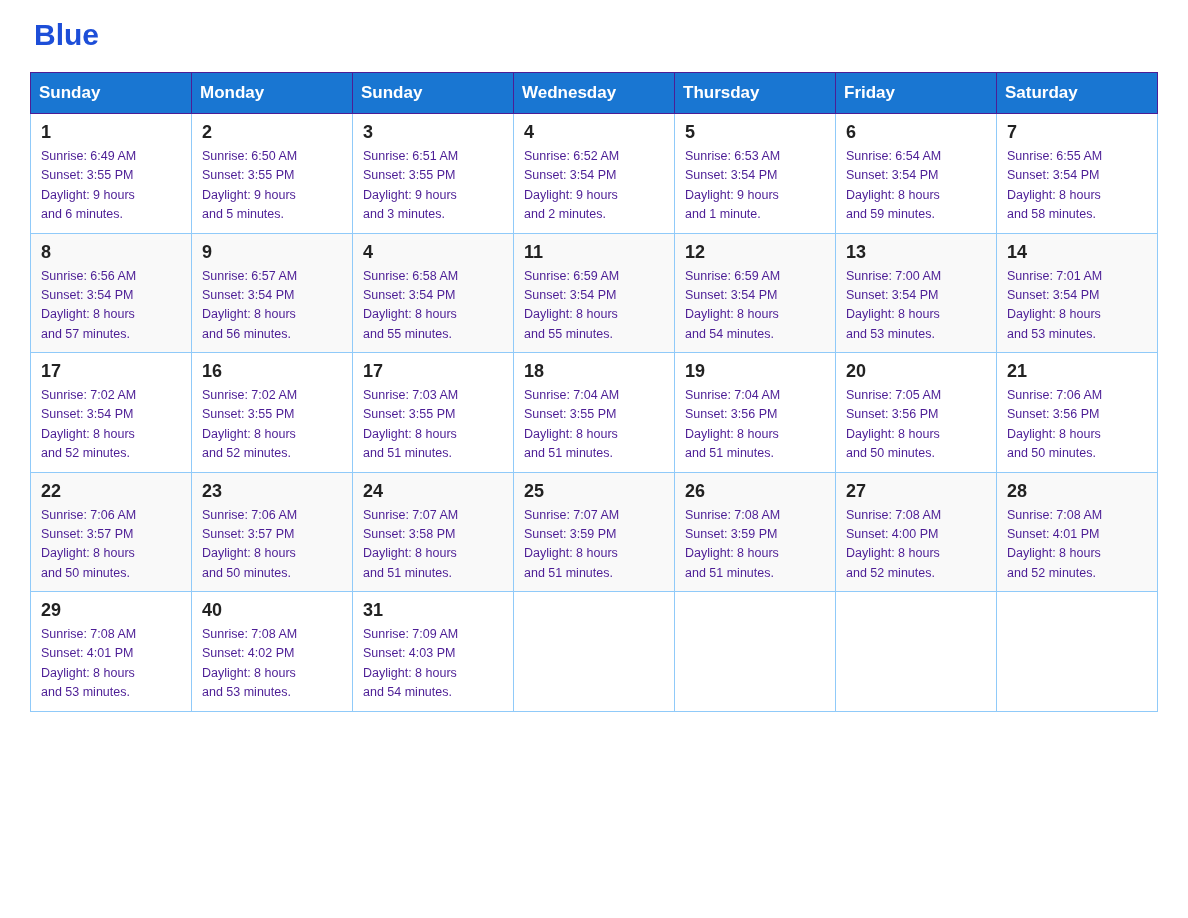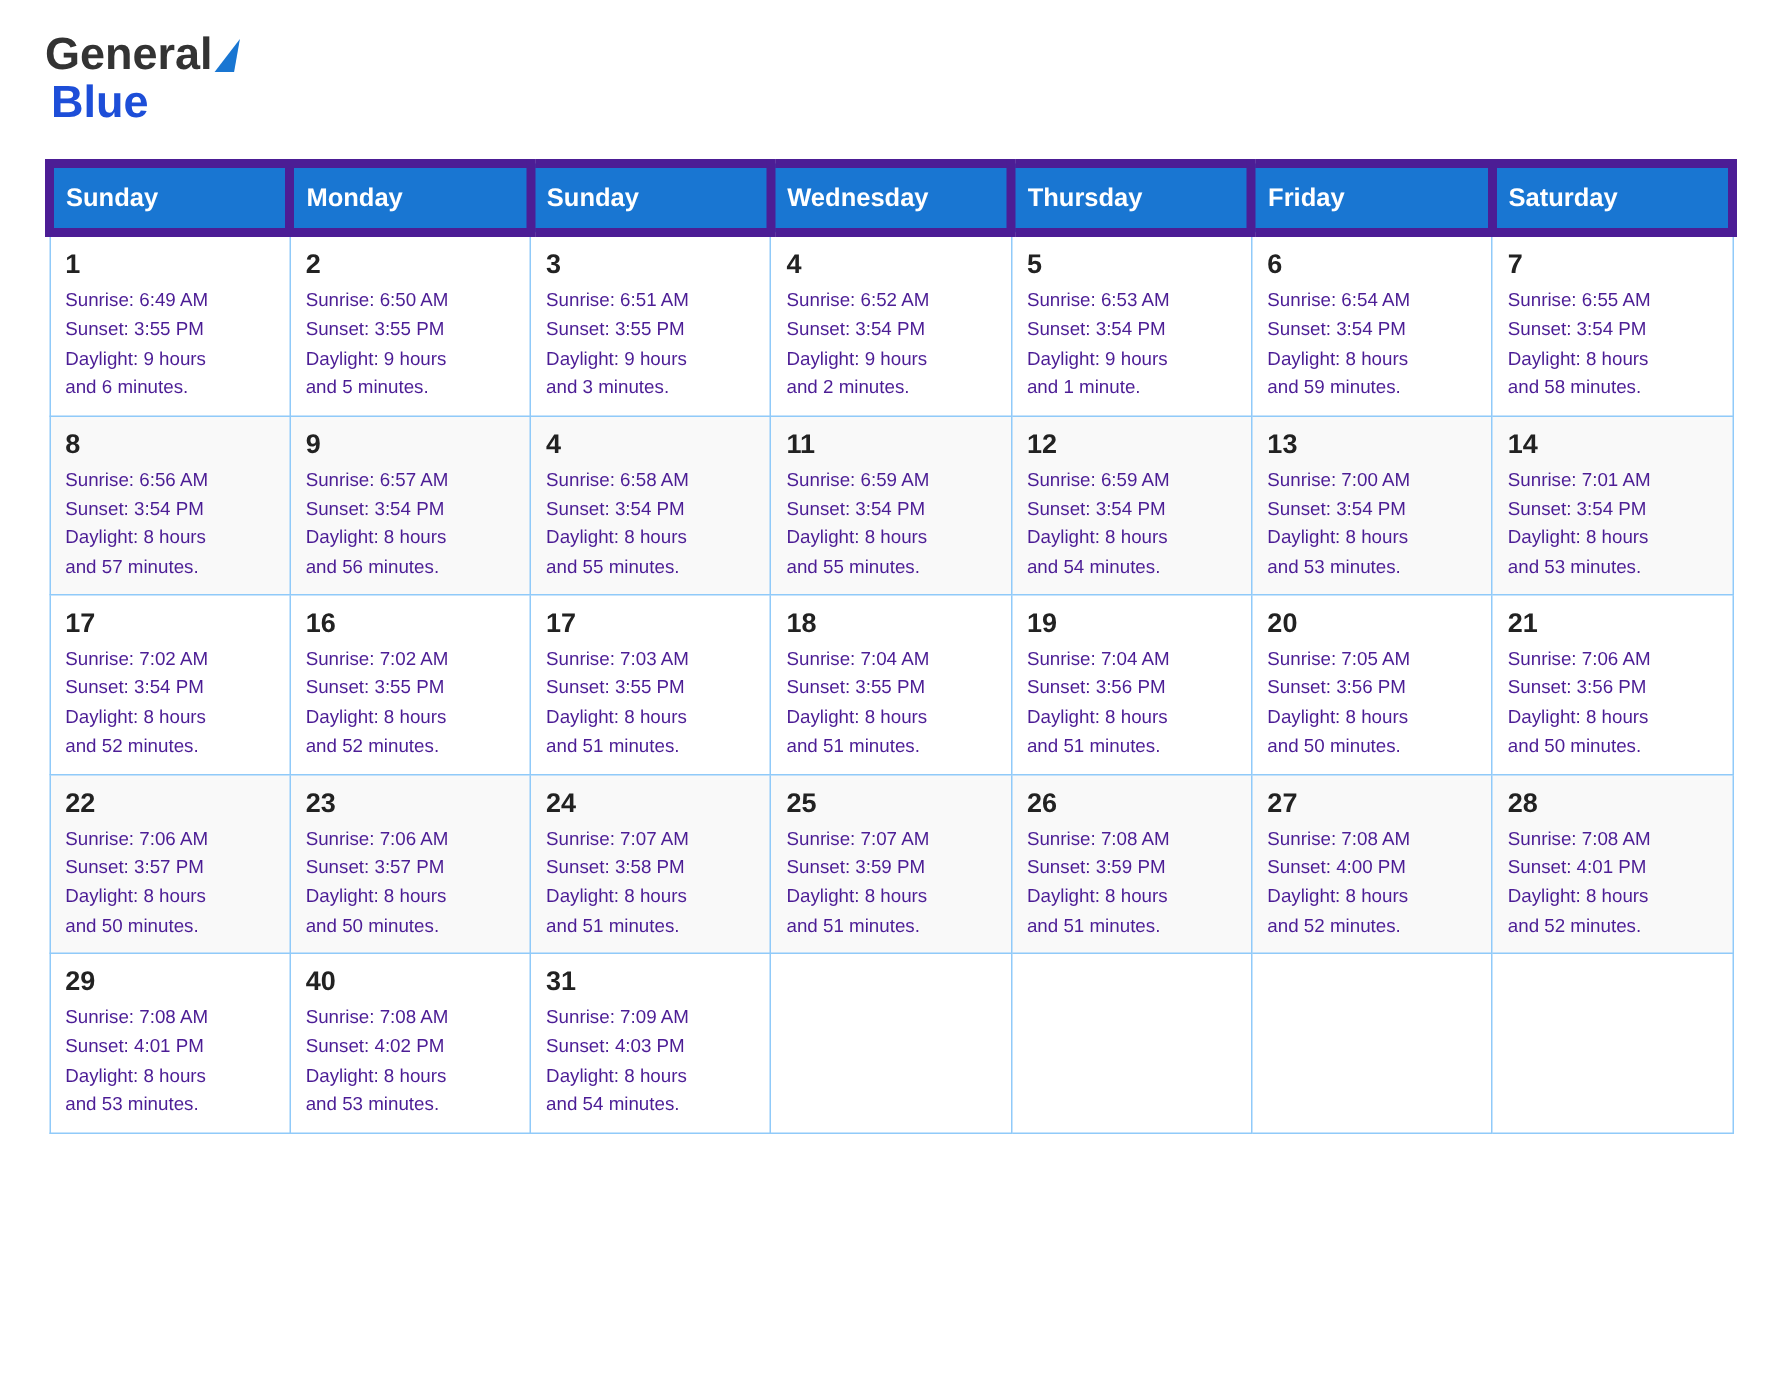--- a/index.html
+++ b/index.html
@@ -40,21 +40,21 @@
       border-collapse: collapse;
       border: 1px solid #1565c0;
     }
     .calendar thead tr th {
       background-color: #1976d2;
       color: #fff;
       font-size: 17px;
       font-weight: bold;
       padding: 10px 8px;
       text-align: left;
-      border: 6px solid #4c1d95;
+      border: 1px solid #4c1d95;
     }
     .calendar tbody tr td {
       vertical-align: top;
       padding: 8px 10px;
       border: 1px solid #90caf9;
       font-size: 13px;
       color: #333;
       width: 14.28%;
       min-height: 100px;
     }
@@ -78,24 +78,20 @@
     }
     .empty-cell {
       background-color: #fff !important;
     }
   </style>
 </head>
 <body>
 
 <div class="header">
   <div class="logo">
-  <div style="display:flex; align-items:center;">
-    <span style="font-size:30px; font-weight:bold; color:#333;">General</span>
-    <span style="display:inline-block; width:0; height:0; border-left:13px solid transparent; border-right:0; border-bottom:22px solid #1976d2; margin: 0 3px 0 3px; transform:skewX(-10deg);"></span>
-  </div>
   <div style="margin-top:-2px; margin-left:4px;">
     <span style="font-size:30px; font-weight:bold; color:#1d4ed8;">Blue</span>
   </div>
 </div>
   <div class="title-section">
     <div class="month-title"></div>
     <div class="location-title"></div>
   </div>
 </div>
 

